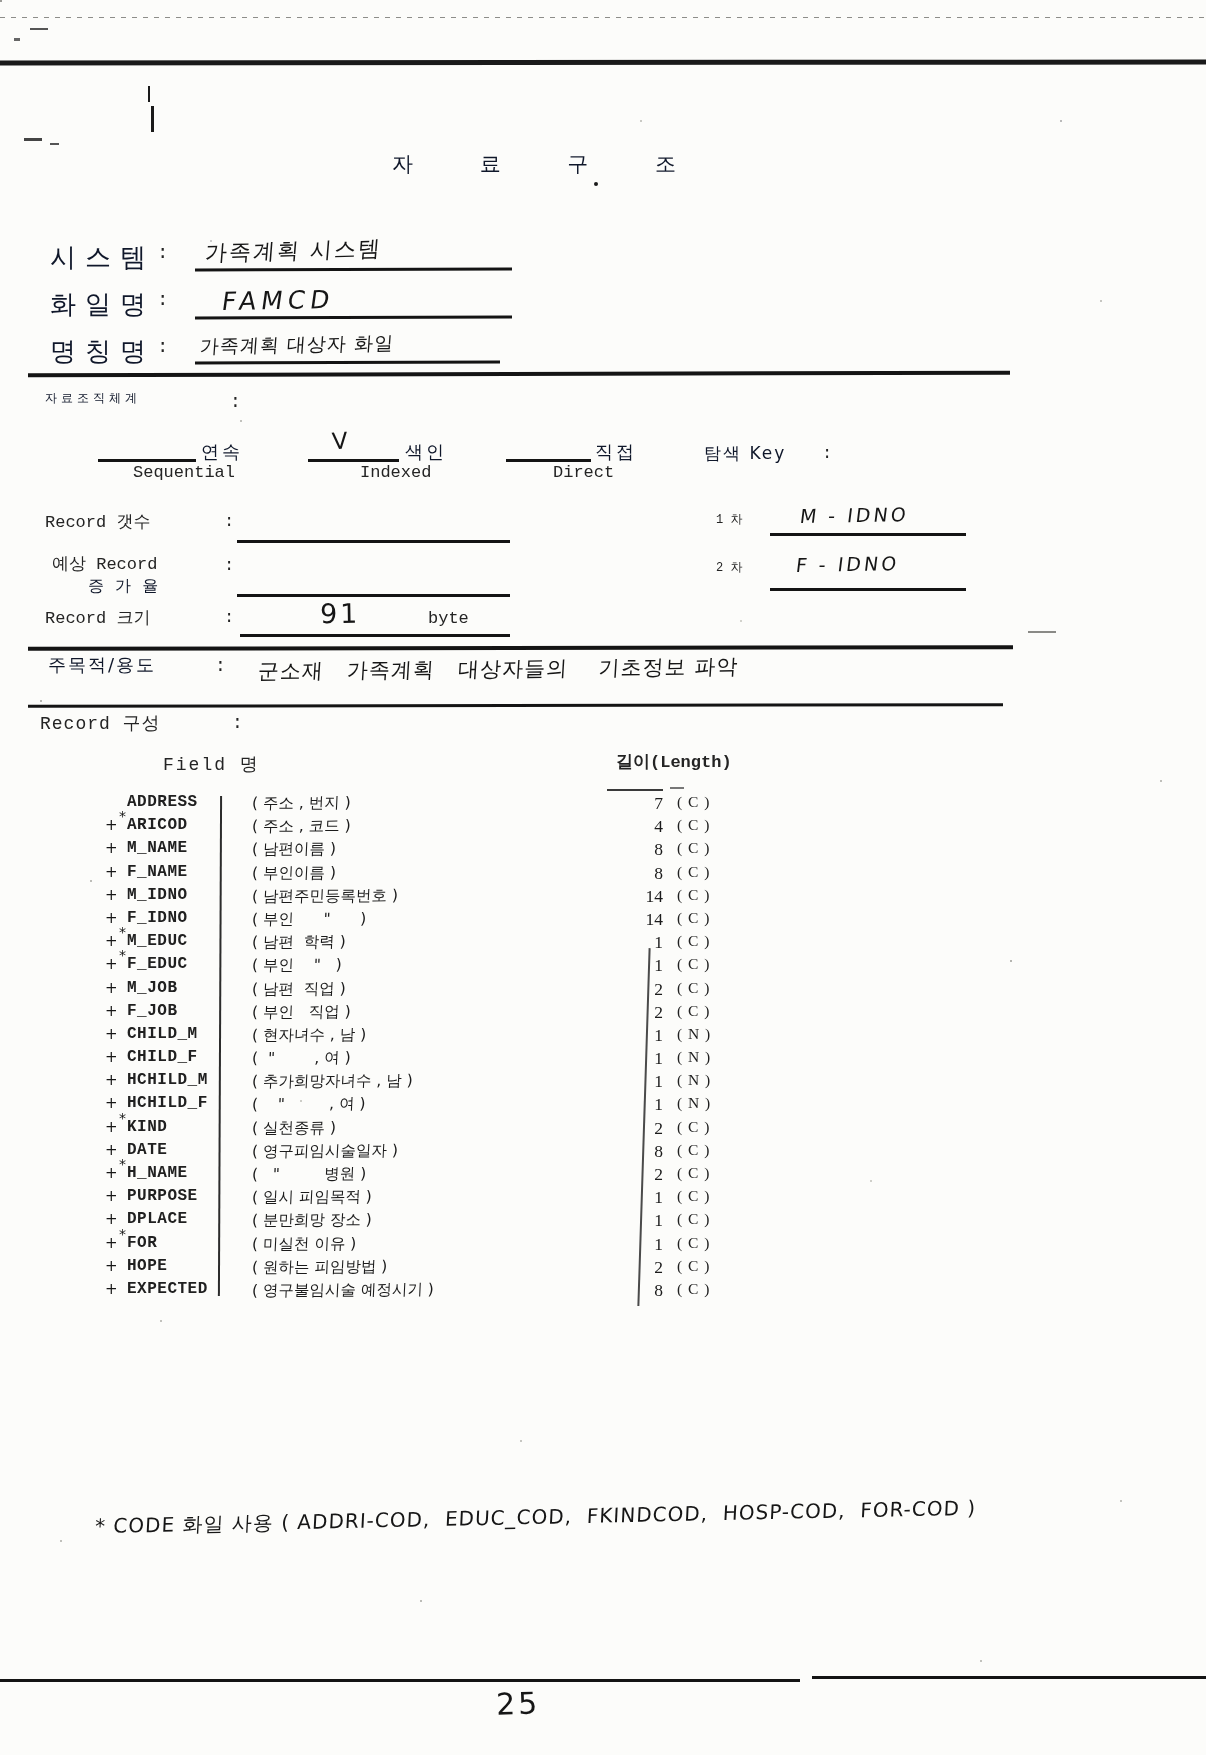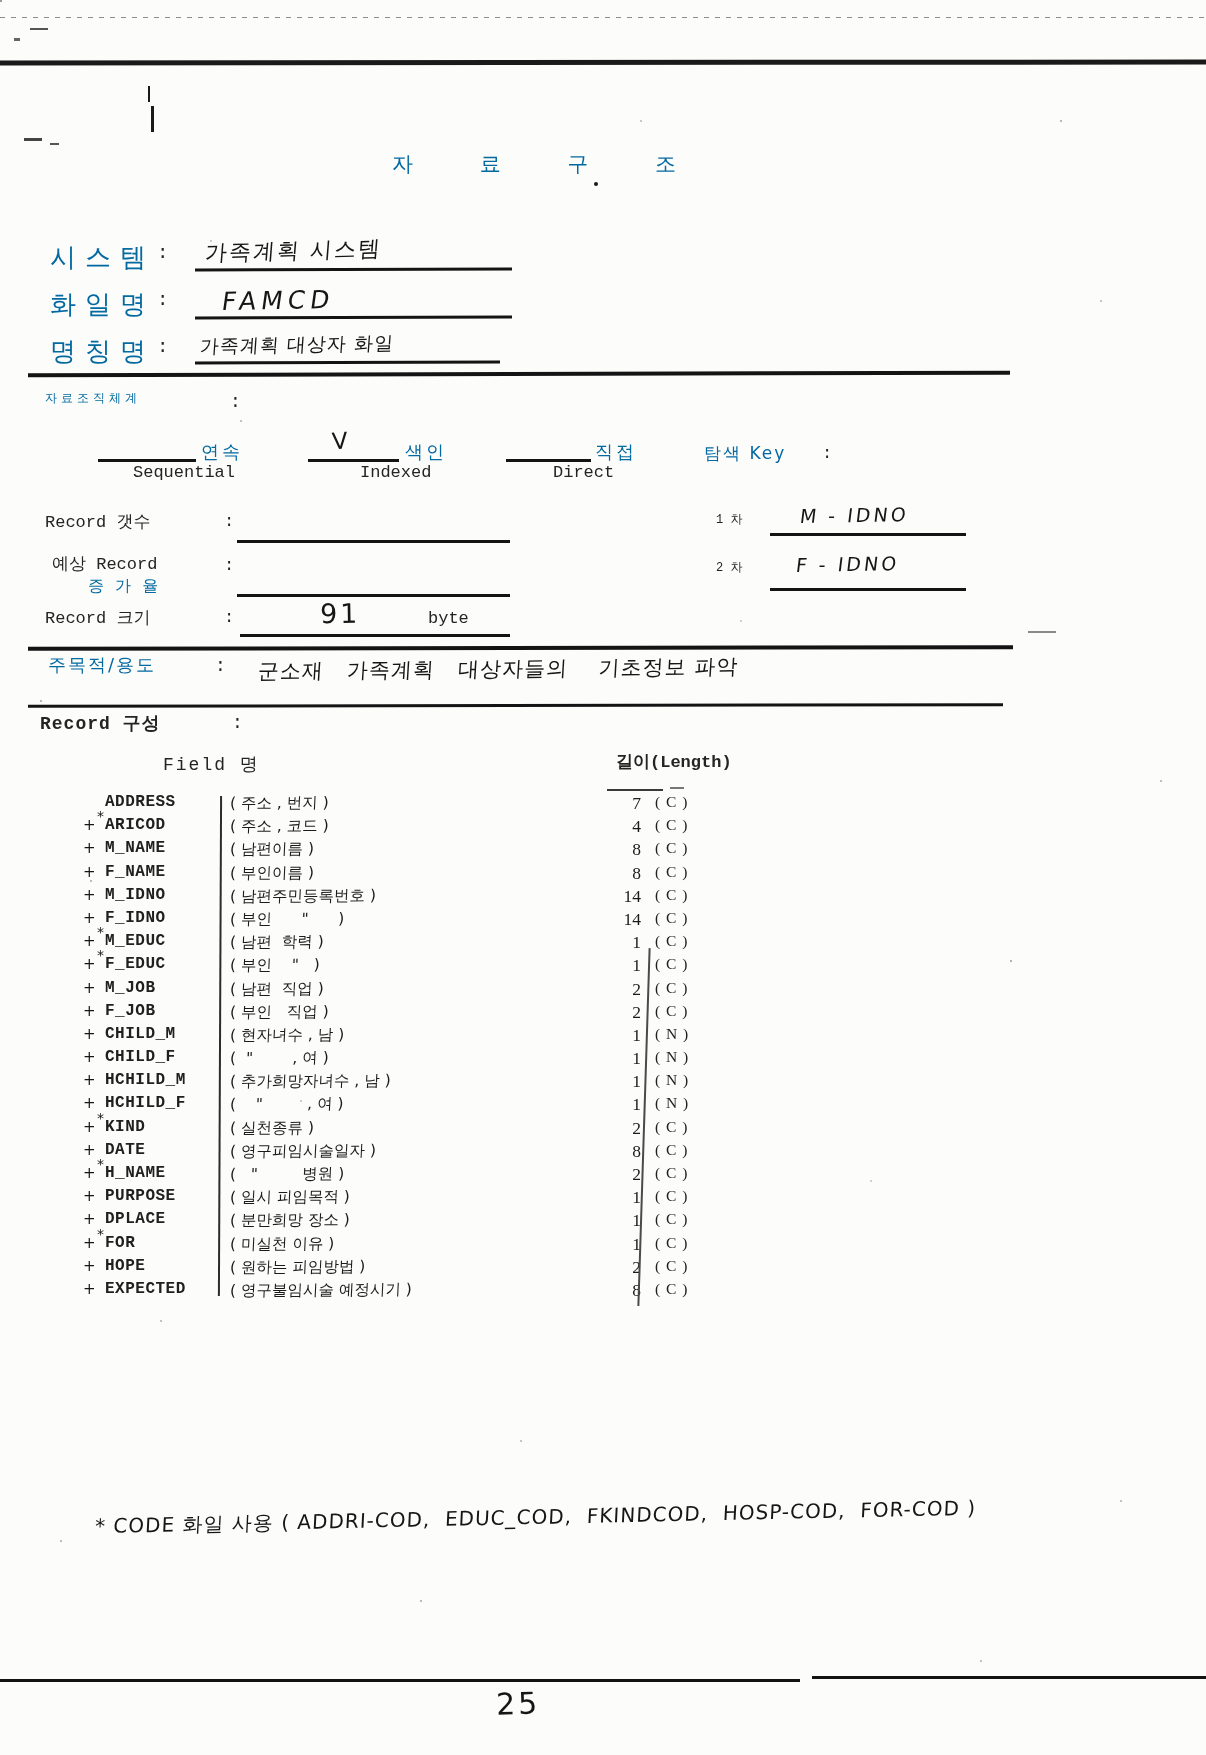--- a/index.html
+++ b/index.html
@@ -4,21 +4,21 @@
 <style>
   html,body { margin:0; padding:0; background:#e9e9e7; }
   .page {
     position:relative; width:1206px; height:1755px; margin:0 auto;
     background:#fcfcfa; overflow:hidden;
     color:#1d1d1d;
     font-family:"DejaVu Sans", sans-serif;
   }
   .abs { position:absolute; }
   .typed { font-family:"Liberation Mono","DejaVu Sans Mono",monospace; color:#242424; }
-  .ko { font-family:"DejaVu Sans", sans-serif; color:#0369a1; }
+  .ko { font-family:"DejaVu Sans", sans-serif; color:#0f172a; }
   .hand { font-family:"DejaVu Sans", sans-serif; color:#161616; }
   .line { position:absolute; background:#141414; }
   .art  { position:absolute; background:#1a1a1a; }
 
   
   .doc-title { left:392px; top:150px; font-size:21px; letter-spacing:30px; white-space:pre; }
   .title-dot { left:594px; top:182px; width:4px; height:4px; border-radius:50%; }
 
   
   .hf-label { font-size:26px; letter-spacing:9px; }
@@ -36,21 +36,21 @@
   
   .ri-label { font-size:17px; }
   .ri-key-label { font-size:12px; }
   .key-val { font-size:19px; letter-spacing:3px; transform:rotate(-1deg) skewX(-8deg); white-space:pre; }
   .v-91 { left:320px; top:598px; font-size:27px; letter-spacing:3px; transform:rotate(-1deg); }
 
   .v-purpose { left:258px; top:655px; font-size:21px; letter-spacing:1px; transform:rotate(-0.6deg) skewX(-4deg); white-space:pre; }
 
   
   .field-rows { left:83px; top:793px; width:720px; }
-  .frow { position:relative; height:23.2px; }
+  .frow { position:relative; height:23.2px;margin-left:22px; }
   .frow span { position:absolute; top:0; white-space:pre; }
   .fplus { left:0; font-size:15px; }
   .fstar { left:14px; top:-8px !important; font-size:14px; }
   .fname { left:22px; font-family:"Liberation Mono","DejaVu Sans Mono",monospace; font-size:16px; font-weight:bold; letter-spacing:0.5px; color:#202020; }
   .fdesc { left:147px; font-size:15.5px; transform:rotate(-0.4deg) skewX(-3deg); color:#1b1b1b; }
   .flen  { left:500px; width:58px; text-align:right; font-family:"Liberation Serif","DejaVu Serif",serif; font-size:17.5px; color:#1b1b1b; }
   .ftype { left:572px; font-family:"Liberation Serif","DejaVu Serif",serif; font-size:15.5px; letter-spacing:1px; color:#202020; }
 
   .v-footnote { left:95px; top:1505px; width:780px; font-size:20px; letter-spacing:1px; transform:rotate(-1.2deg) skewX(-4deg); white-space:pre; }
   .v-pageno { left:496px; top:1686px; font-size:30px; letter-spacing:3px; transform:rotate(-2deg); }
@@ -146,21 +146,21 @@
   <div class="abs typed ri-label" style="left:428px;top:609px;">byte</div>
 
   <div class="line" style="left:28px;top:646px;width:985px;height:3.5px;transform:rotate(-0.1deg);"></div>
 
   <div class="abs ko" style="left:48px;top:653px;font-size:18px;letter-spacing:2px;">주목적/용도</div>
   <div class="abs typed" style="left:215px;top:656px;font-size:18px;">:</div>
   <div class="abs hand v-purpose">군소재   가족계획   대상자들의    기초정보 파악</div>
 
   <div class="line" style="left:28px;top:704px;width:975px;height:3px;transform:rotate(-0.1deg);"></div>
 
-  <div class="abs typed" style="left:40px;top:711px;font-size:18px;letter-spacing:1px;font-weight:bold;">Record 구성</div>
+  <div class="abs typed" style="left:40px;top:711px;font-size:18px;letter-spacing:1px;">Record 구성</div>
   <div class="abs typed" style="left:232px;top:713px;font-size:18px;">:</div>
 
   <div class="abs typed" style="left:163px;top:752px;font-size:18px;letter-spacing:2px;">Field 명</div>
   <div class="abs typed" style="left:616px;top:750px;font-size:17px;font-weight:bold;">길이(Length)</div>
   <div class="art" style="left:607px;top:789px;width:56px;height:2px;background:#3a3a3a;"></div>
   <div class="art" style="left:670px;top:787px;width:14px;height:2px;background:#777;"></div>
 
   <div class="abs field-rows">
 
       <div class="frow">

